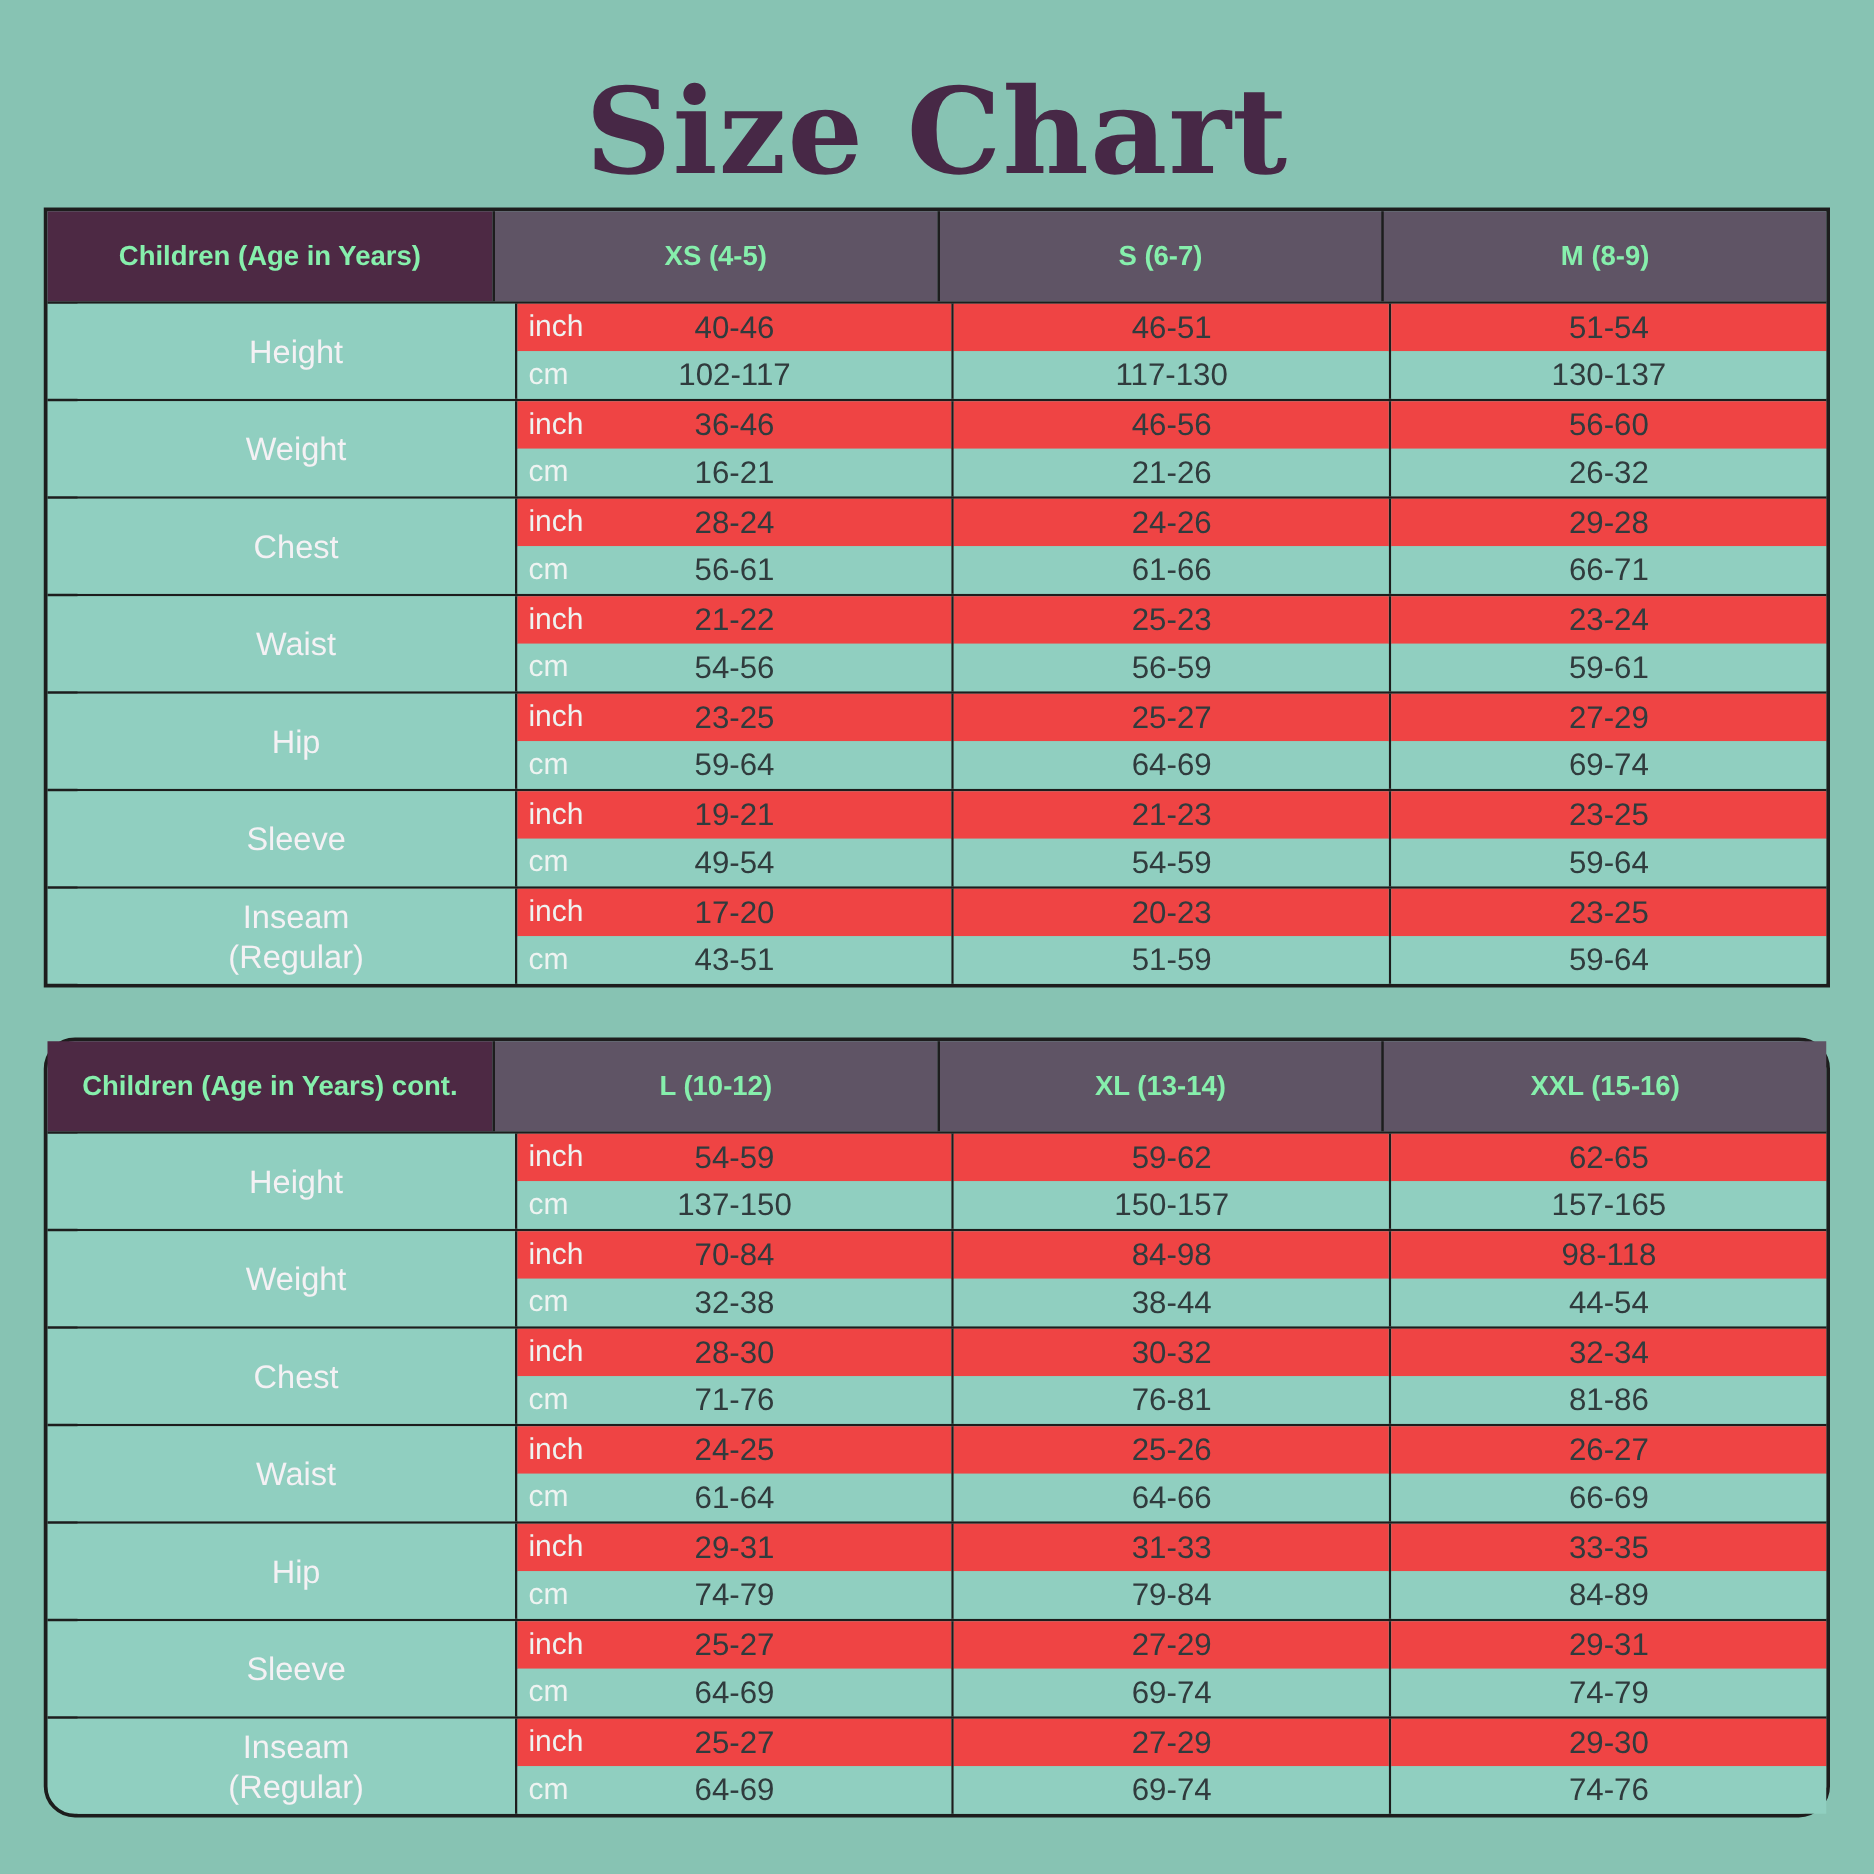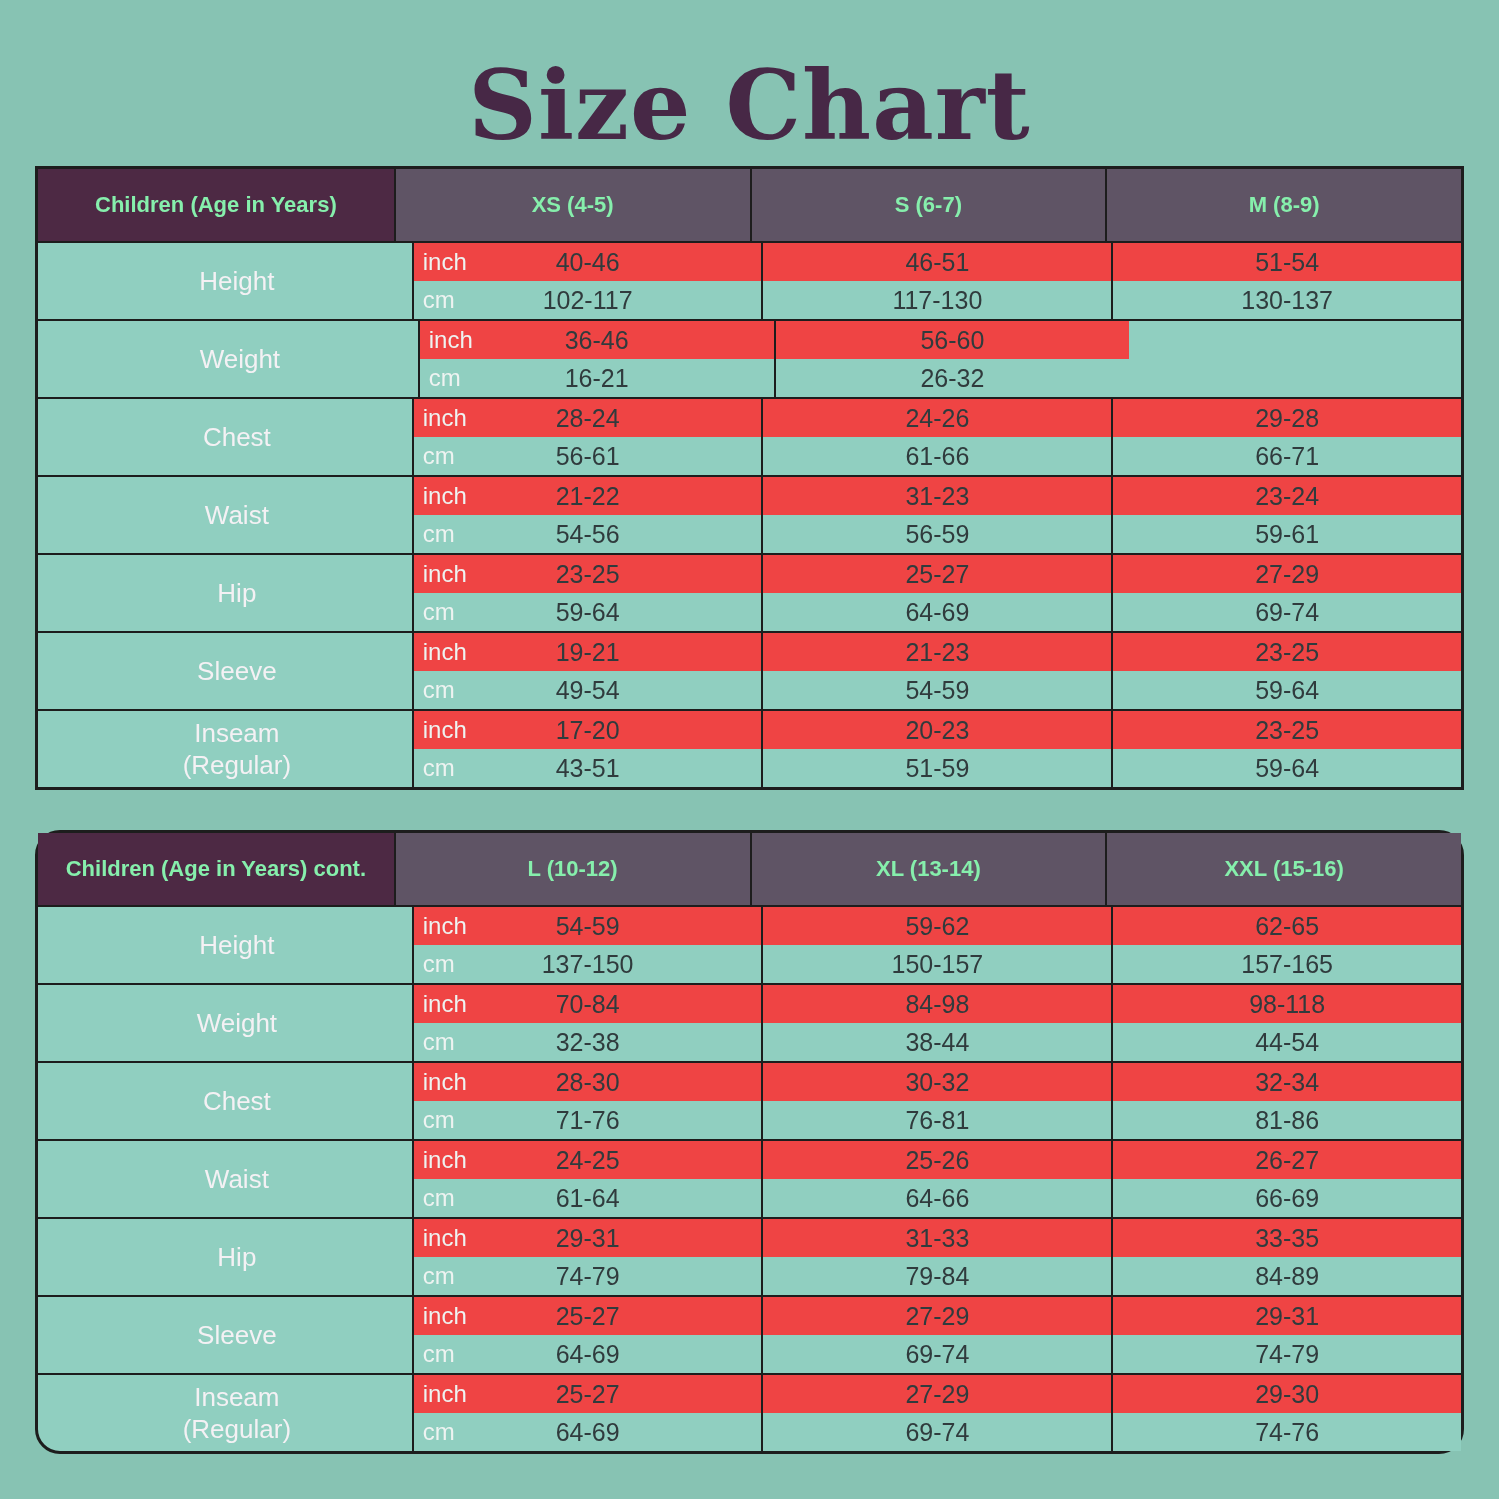--- a/index.html
+++ b/index.html
@@ -125,20 +125,28 @@
             <div class="unit">inch</div>
             <div class="val-text">36-46</div>
           </div>
           <div class="val cm">
             <div class="unit">cm</div>
             <div class="val-text">16-21</div>
           </div>
         </div>
         <div class="size-col">
           <div class="val inch">
+            <div class="val-text">46-56</div>
+          </div>
+          <div class="val cm">
+            <div class="val-text">21-26</div>
+          </div>
+        </div>
+        <div class="size-col">
+          <div class="val inch">
             <div class="val-text">56-60</div>
           </div>
           <div class="val cm">
             <div class="val-text">26-32</div>
           </div>
         </div>
       </div>
       <div class="block">
         <div class="m-label">
           <div class="m-label-line">Chest</div>
@@ -179,21 +187,21 @@
             <div class="unit">inch</div>
             <div class="val-text">21-22</div>
           </div>
           <div class="val cm">
             <div class="unit">cm</div>
             <div class="val-text">54-56</div>
           </div>
         </div>
         <div class="size-col">
           <div class="val inch">
-            <div class="val-text">31-23</div>
+            <div class="val-text">25-23</div>
           </div>
           <div class="val cm">
             <div class="val-text">56-59</div>
           </div>
         </div>
         <div class="size-col">
           <div class="val inch">
             <div class="val-text">23-24</div>
           </div>
           <div class="val cm">

